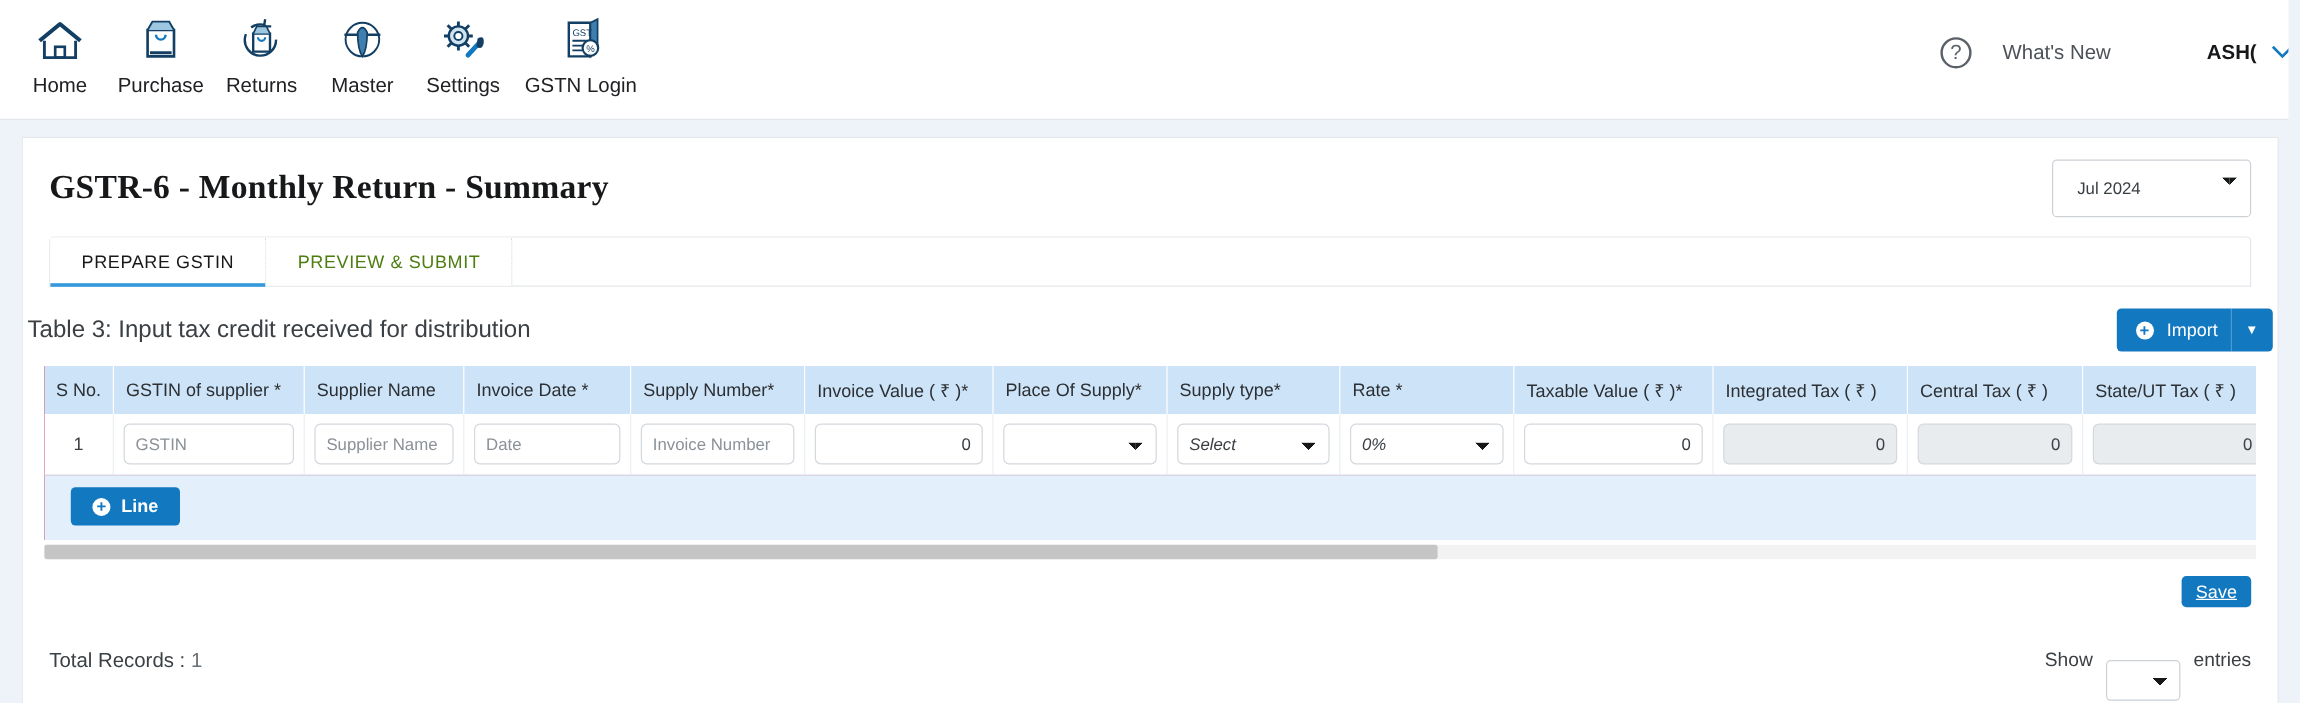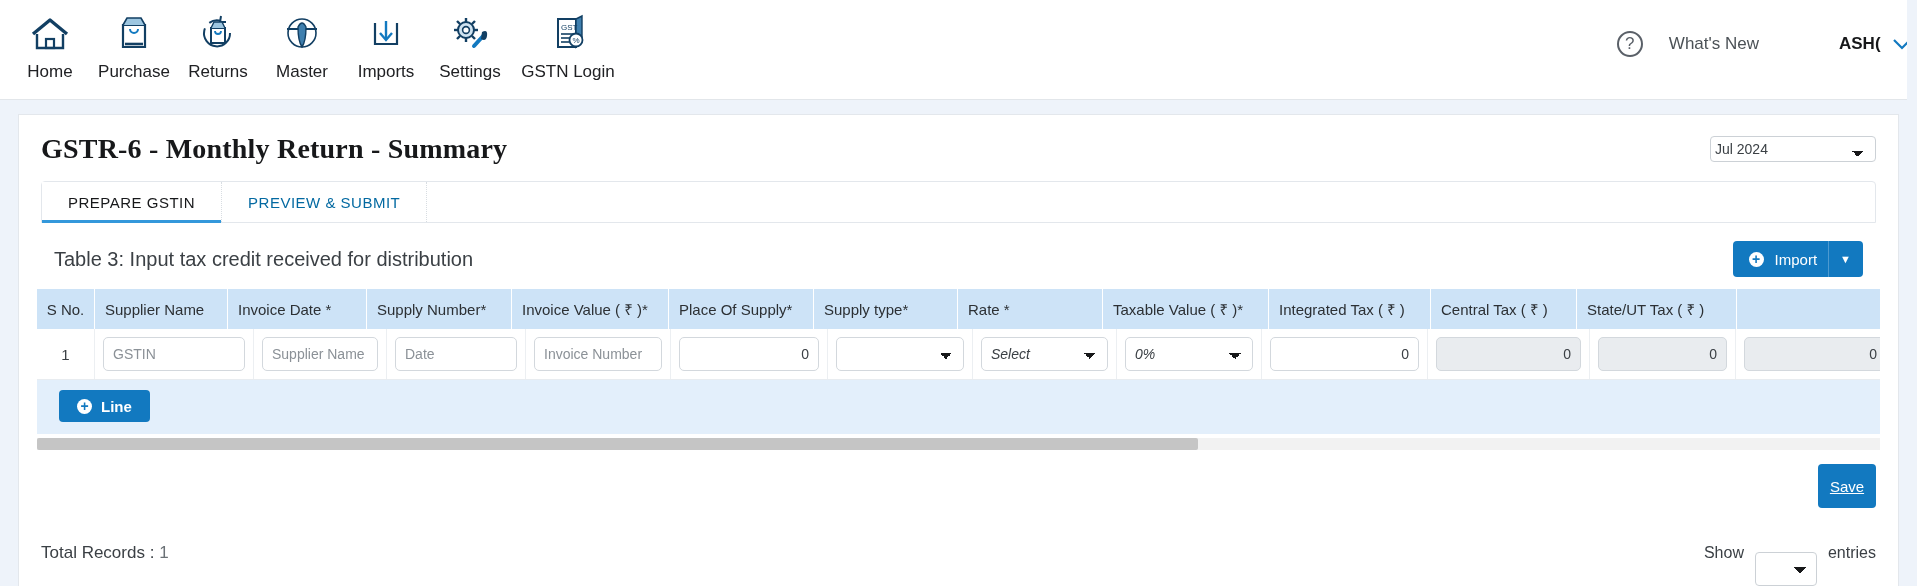--- a/index.html
+++ b/index.html
@@ -118,27 +118,27 @@
   }
   .page-title {
     font-family: "Liberation Serif", serif;
     font-size: 28px;
     font-weight: bold;
     color: #17181a;
     letter-spacing: 0.2px;
   }
   .month-select {
     width: 166px;
-    height: 26px;
+    height: 48px;
     border: 1px solid #ccd1d6;
     border-radius: 4px;
     background: #fff;
     font-size: 14px;
     color: #3b4045;
-    padding: 0 4px;
+    padding: 0 20px;
     font-family: "Liberation Sans", sans-serif;
     appearance: none;
     -webkit-appearance: none;
     background-image:
       linear-gradient(45deg, transparent 50%, #17181a 50%),
       linear-gradient(135deg, #17181a 50%, transparent 50%);
     background-position: calc(100% - 17px) 14px, calc(100% - 11px) 14px;
     background-size: 6px 6px, 6px 6px;
     background-repeat: no-repeat;
     cursor: pointer;
@@ -153,21 +153,21 @@
     background: #fff;
     height: 42px;
   }
   .tab {
     display: flex;
     align-items: center;
     justify-content: center;
     padding: 0 26px;
     font-size: 15px;
     letter-spacing: 0.5px;
-    color: #0369a1;
+    color: #4d7c0f;
     border-right: 1px dotted #d8dde2;
     cursor: pointer;
     position: relative;
     background: #fff;
   }
   .tab.active {
     color: #17181a;
     font-weight: 500;
   }
   .tab.active::after {
@@ -177,21 +177,21 @@
     height: 3px;
     background: #3498db;
   }
   .tab-filler { flex: 1; }
 
   
   .table-head-row {
     display: flex;
     align-items: center;
     justify-content: space-between;
-    margin: 0 35px;
+    margin: 0 4px;
     padding: 18px 0 12px 0;
   }
   .table-title {
     font-size: 20px;
     color: #3b4045;
   }
   .btn-primary {
     background: #1279c0;
     border: none;
     color: #fff;
@@ -335,21 +335,21 @@
     cursor: pointer;
   }
 
   .save-row {
     display: flex;
     justify-content: flex-end;
     padding: 14px 22px 0 22px;
   }
   .save-btn {
     width: 58px;
-    height: 44px;
+    height: 26px;
     font-size: 15px;
     text-decoration: underline;
   }
 
   .footer-row {
     display: flex;
     align-items: center;
     justify-content: space-between;
     padding: 12px 22px 0 22px;
   }
@@ -439,30 +439,20 @@
       <span class="nav-icon">
         <svg width="42" height="40" viewBox="0 0 42 40">
           <circle cx="21" cy="20" r="14" fill="none" stroke="#123f63" stroke-width="1.6"></circle>
           <line x1="6" y1="16" x2="36" y2="16" stroke="#123f63" stroke-width="2"></line>
           <path d="M17 14 q4 -8 8 0 q0 14 -4 20 q-4 -6 -4 -20 Z" fill="#3f7fae" stroke="#123f63" stroke-width="1.4"></path>
         </svg>
       </span>
       <span class="nav-label">Master</span>
     </div>
 
-    <div class="nav-item">
-      <span class="nav-icon">
-        <svg width="42" height="40" viewBox="0 0 42 40">
-          <path d="M10 10 L10 31 L32 31 L32 10" fill="none" stroke="#123f63" stroke-width="2.2"></path>
-          <line x1="21" y1="8" x2="21" y2="26" stroke="#1279c0" stroke-width="2.4"></line>
-          <path d="M15 20 L21 27 L27 20" fill="none" stroke="#1279c0" stroke-width="2.4"></path>
-        </svg>
-      </span>
-      <span class="nav-label">Imports</span>
-    </div>
 
     <div class="nav-item">
       <span class="nav-icon">
         <svg width="44" height="40" viewBox="0 0 44 40">
           <circle cx="18" cy="17" r="8" fill="#cfe3f1" stroke="#123f63" stroke-width="2"></circle>
           <circle cx="18" cy="17" r="3.4" fill="#fff" stroke="#123f63" stroke-width="1.6"></circle>
           <g stroke="#123f63" stroke-width="2.4">
             <line x1="18" y1="5" x2="18" y2="9"></line>
               <line x1="18" y1="25" x2="18" y2="29"></line>
             <line x1="6" y1="17" x2="10" y2="17"></line>
@@ -534,20 +524,21 @@
         <span>Import</span>
         <span class="import-caret">▼</span>
       </div>
     </div>
 
     <div class="grid-wrap">
       <div class="grid">
 
         <div class="grid-header">
           <div class="gh" style="width:58px;justify-content:center">S No.</div>
+          <div class="gh" style="width:159px">GSTIN of supplier *</div>
           <div class="gh" style="width:133px">Supplier Name</div>
           <div class="gh" style="width:139px">Invoice Date *</div>
           <div class="gh" style="width:145px">Supply Number*</div>
           <div class="gh" style="width:157px">Invoice Value ( ₹ )*</div>
           <div class="gh" style="width:145px">Place Of Supply*</div>
           <div class="gh" style="width:144px">Supply type*</div>
           <div class="gh" style="width:145px">Rate *</div>
           <div class="gh" style="width:166px">Taxable Value ( ₹ )*</div>
           <div class="gh" style="width:162px">Integrated Tax ( ₹ )</div>
           <div class="gh" style="width:146px">Central Tax ( ₹ )</div>

